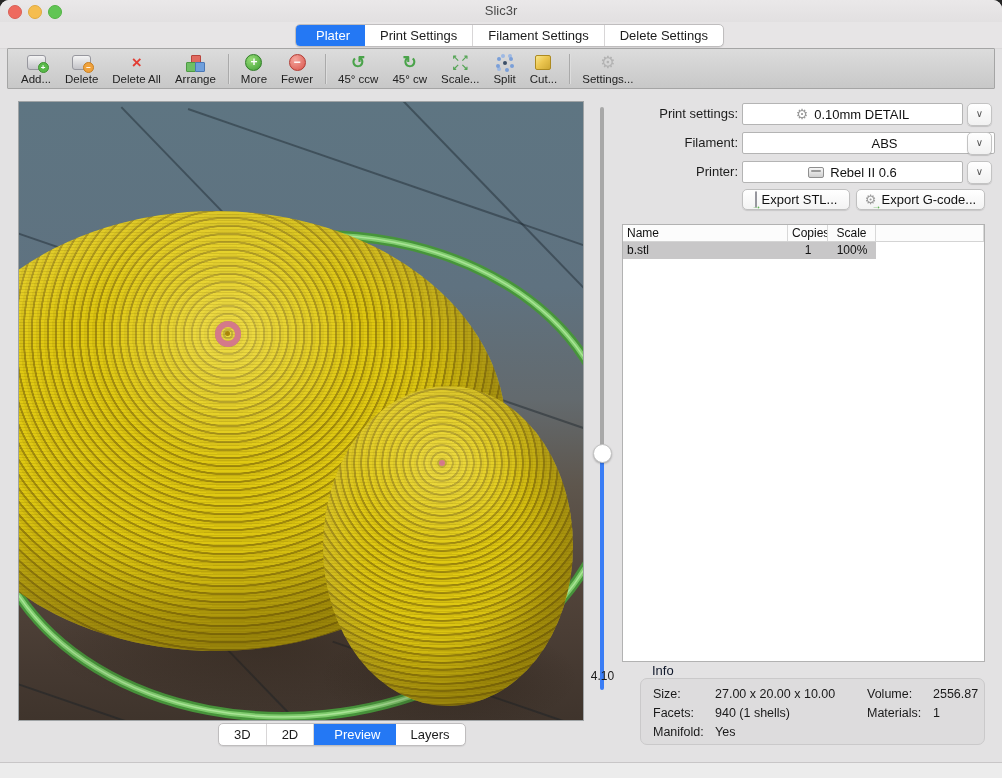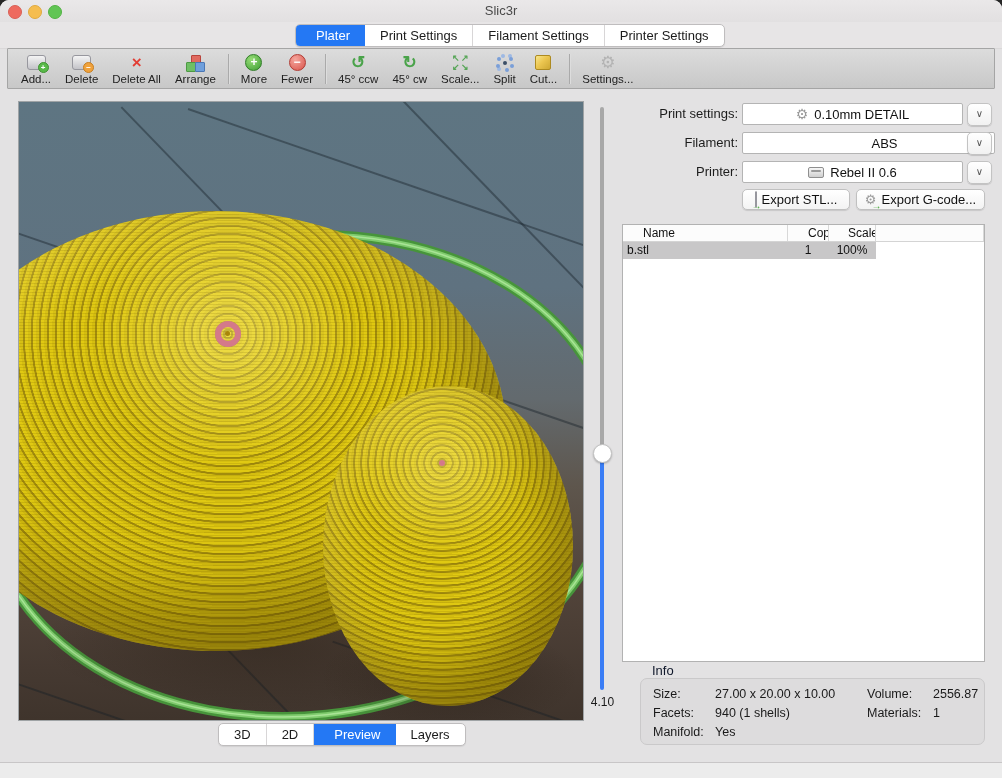--- a/index.html
+++ b/index.html
@@ -58,21 +58,21 @@
   .fi-printer::before{content:"";position:absolute;left:2px;top:2px;right:2px;height:2px;background:#9a9a9a;border-radius:1px;}
   .exp-btn{position:absolute;height:21px;background:linear-gradient(#fff,#f3f3f3);border:1px solid #c0c0c0;border-radius:5px;box-shadow:0 1px 1px rgba(0,0,0,.12);display:flex;align-items:center;justify-content:center;gap:5px;font-size:13px;color:#111;font-family:inherit;}
   .ei{position:relative;display:inline-block;}
   .ei-box{width:13px;height:10px;background:linear-gradient(#f1f1f1,#c6c6c6);border:1px solid #97979e;border-radius:2px;}
   .ei-gear{color:#9a9a9a;font-size:13px;line-height:1;}
   .ei-arrow{position:absolute;right:-5px;bottom:-4px;color:#3da32f;font-size:10px;font-weight:bold;text-shadow:0 0 1px #fff;}
 
   
   .obj-table{position:absolute;left:622px;top:224px;width:363px;height:438px;background:#fff;border:1px solid #b2b2b2;box-sizing:border-box;font-size:12px;color:#111;}
   .ot-head{display:grid;grid-template-columns:165px 40px 48px auto;height:16px;line-height:16px;border-bottom:1px solid #d4d4d4;background:#fcfcfc;}
-  .ot-head div{border-right:1px solid #d8d8d8;padding:0 20px;overflow:hidden;}
+  .ot-head div{border-right:1px solid #d8d8d8;padding:0 4px;overflow:hidden;}
   .ot-head .c-copies,.ot-head .c-scale{text-align:center;}
   .ot-row{display:grid;grid-template-columns:165px 40px 48px auto;height:17px;line-height:17px;}
   .ot-row .hl{background:#c8c7c8;}
   .ot-row div{padding:0 4px;}
   .ot-row .c-copies,.ot-row .c-scale{text-align:center;}
 
   
   .info-title{position:absolute;left:652px;top:663px;font-size:13px;color:#0f172a;}
   .info-box{position:absolute;left:640px;top:678px;width:345px;height:67px;background:#dddcdd;border:1px solid #cac9ca;border-radius:7px;box-sizing:border-box;padding:8px 12px 0 12px;}
   .info-grid{display:grid;grid-template-columns:62px 152px 66px auto;row-gap:5px;font-size:12.5px;color:#1a1a1a;}
@@ -94,21 +94,21 @@
     box-shadow:inset -20px -30px 50px rgba(70,52,0,.5),inset 12px 16px 40px rgba(255,238,130,.25);}
   .pink-ring{position:absolute;left:196px;top:219px;width:26px;height:26px;border:6px solid #d4798a;border-radius:50%;z-index:4;box-sizing:border-box;}
   .pink-ring::after{content:"";position:absolute;left:4px;top:4px;width:5px;height:5px;border-radius:50%;background:#a8860b;}
   .pink-dot{position:absolute;left:420px;top:358px;width:6px;height:6px;border-radius:50%;background:#d4798a;z-index:4;}
 
   
   .slider-area{position:absolute;left:583px;top:101px;width:39px;height:618px;}
   .track-gray{position:absolute;left:17px;top:6px;width:4px;height:346px;background:#a8a8a8;border-radius:2px;}
   .track-blue{position:absolute;left:17px;top:352px;width:4px;height:237px;background:#3a7df5;border-radius:2px;}
   .thumb{position:absolute;left:10px;top:343px;width:17px;height:17px;background:#fff;border:1px solid #c2c2c2;border-radius:50%;box-shadow:0 1px 2px rgba(0,0,0,.25);}
-  .slider-value{position:absolute;left:0;top:594px;width:39px;text-align:center;font-size:12px;color:#1a1a1a;}
+  .slider-value{position:absolute;left:0;top:568px;width:39px;text-align:center;font-size:12px;color:#1a1a1a;}
 
   
   .seg-bottom{left:218px;top:723px;height:21px;}
 
   
   .footer{position:absolute;left:0;top:762px;width:100%;height:16px;background:#ececec;border-top:1px solid #c8c6c7;}
 </style>
 </head>
 <body>
 
@@ -119,21 +119,21 @@
     <span class="traffic t-yellow"></span>
     <span class="traffic t-green"></span>
     <div class="win-title">Slic3r</div>
   </div>
 
   <div class="tabrow">
     <div class="seg seg-top">
       <button class="active">Plater</button>
       <button>Print Settings</button>
       <button>Filament Settings</button>
-      <button>Printer Settings</button>
+      <button>Delete Settings</button>
     </div>
   </div>
 
   <div class="toolbar">
     <div class="tb-item">
       <span class="icon">
           <span class="i-box">
             <span class="badge green">+</span>
           </span>
         </span>

